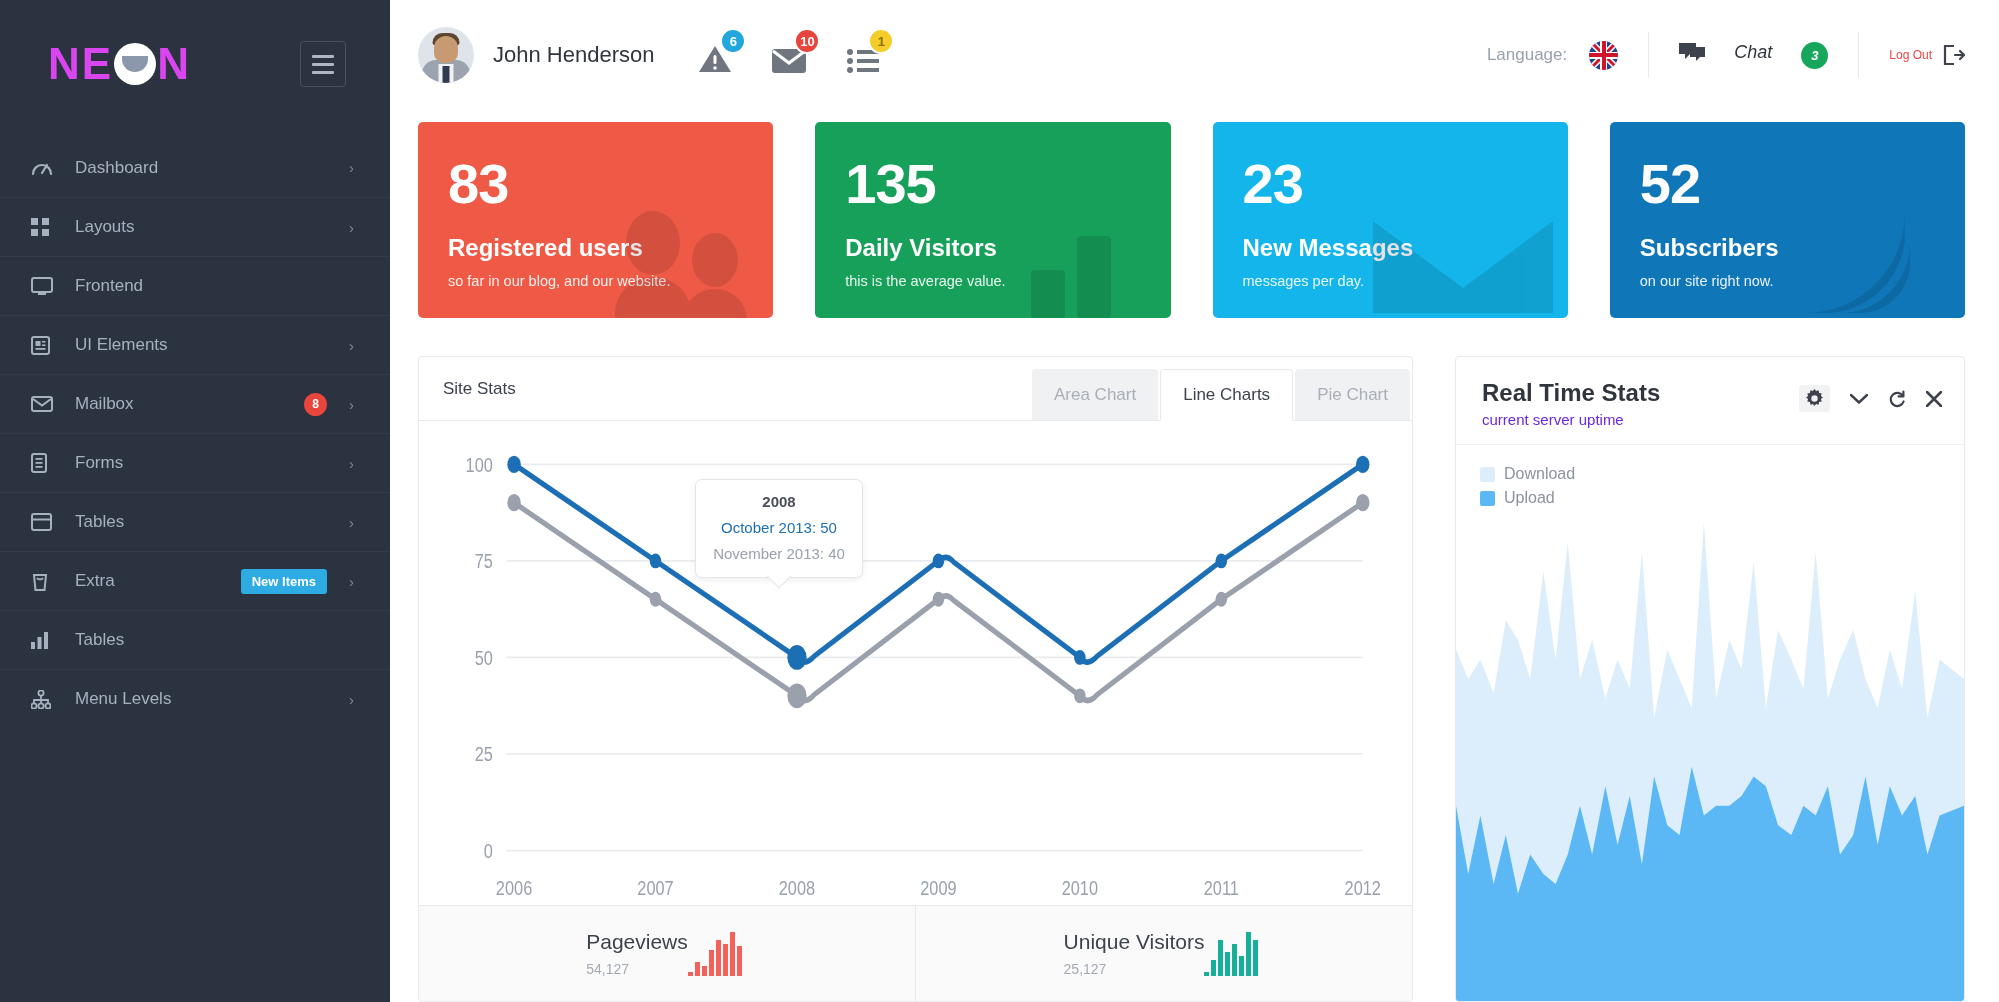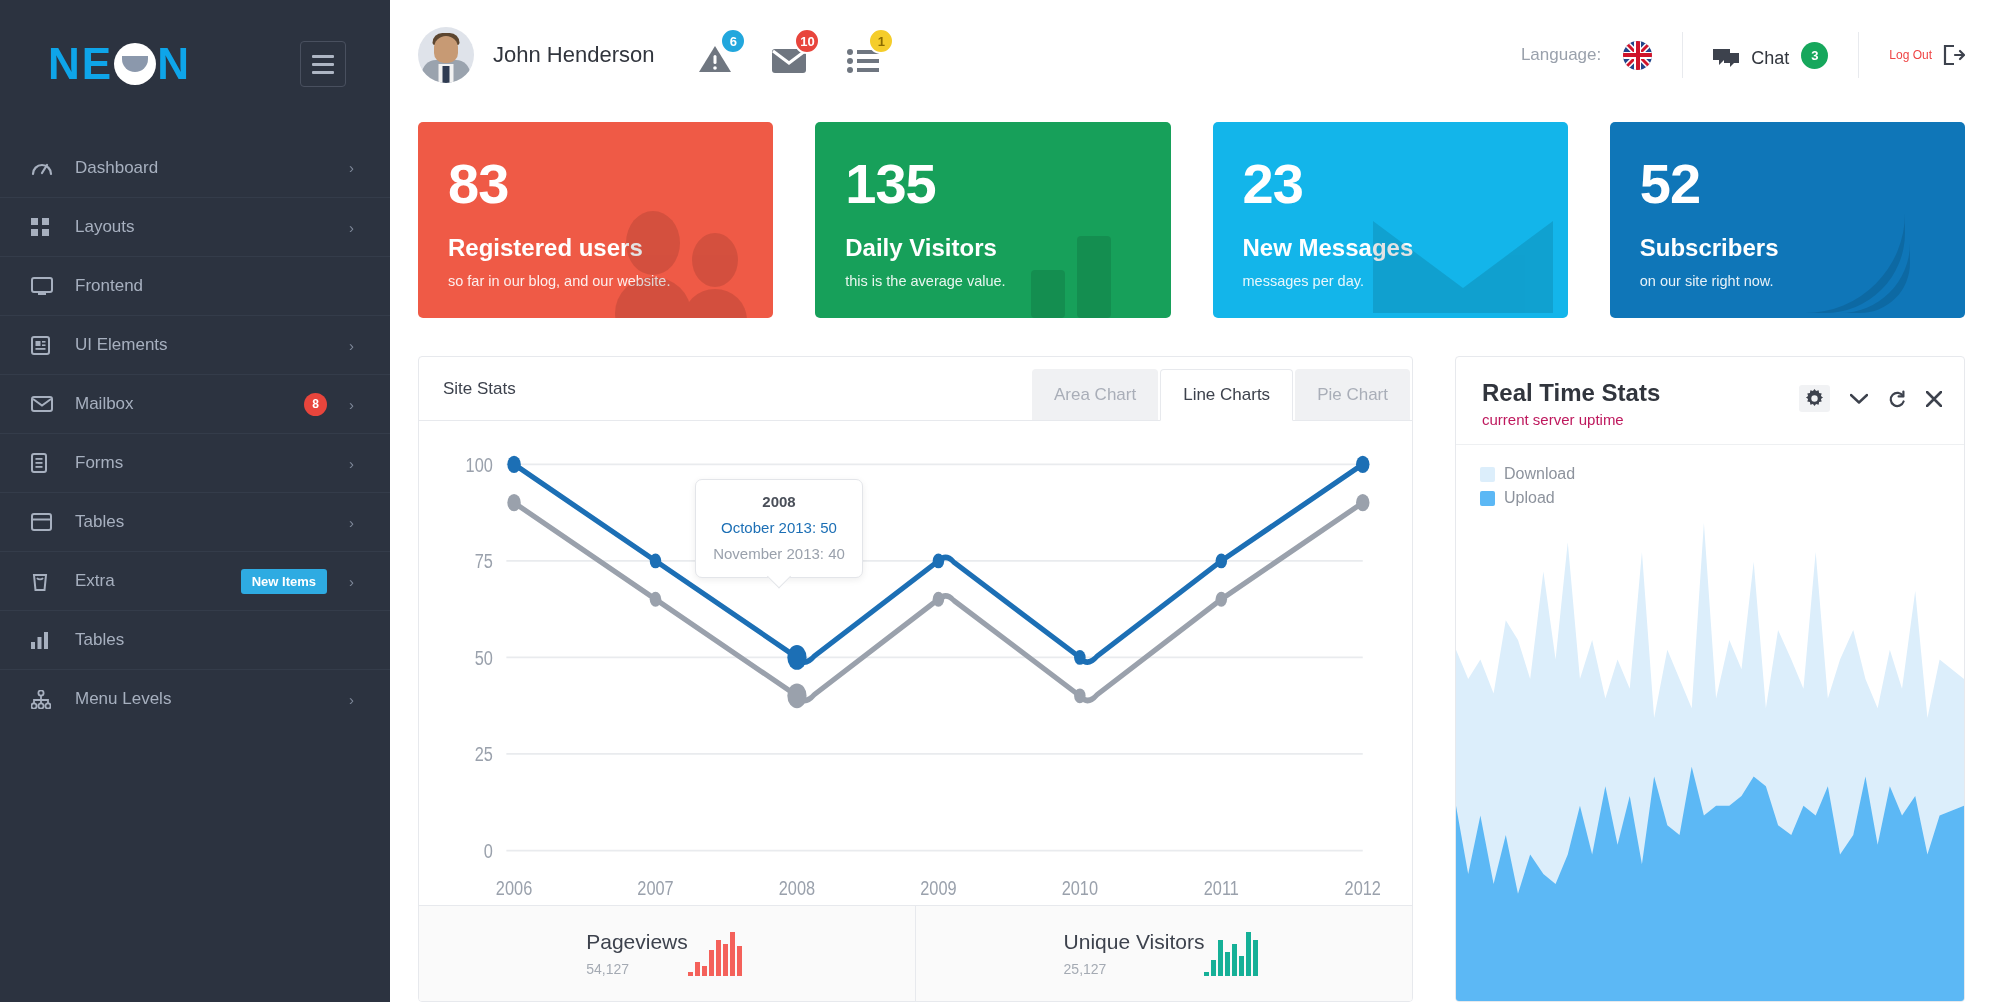--- a/index.html
+++ b/index.html
@@ -14,21 +14,21 @@
   .sidebar {
     width: 390px; flex: 0 0 390px; background: #2c3340;
     height: 1002px; overflow: hidden;
   }
   .sidebar-top {
     height: 128px; display: flex; align-items: center;
     justify-content: space-between; padding: 0 44px 0 48px;
   }
   .logo { display: flex; align-items: center; }
   .logo-text {
-    color: #0ea5e9; font-size: 44px; font-weight: 700;
+    color: #d946ef; font-size: 44px; font-weight: 700;
     letter-spacing: 2px;
   }
   .logo-o {
     display: inline-block; width: 42px; height: 42px; border-radius: 50%;
     background: #ffffff; position: relative; vertical-align: -6px;
     margin: 0 1px;
   }
   .logo-o::after {
     content: ""; position: absolute; left: 8px; top: 13px;
     width: 26px; height: 16px; border-radius: 0 0 18px 18px;
@@ -137,21 +137,21 @@
     background: #cf142b;
   }
   .flag .d1b { transform: translate(-50%,-50%) rotate(45deg); }
   .flag .d2b { transform: translate(-50%,-50%) rotate(-45deg); }
   .flag .hbar { position: absolute; left: 0; top: 11px; width: 100%; height: 7px; background: #fff; }
   .flag .vbar { position: absolute; top: 0; left: 11px; width: 7px; height: 100%; background: #fff; }
   .flag .hbar2 { position: absolute; left: 0; top: 12.5px; width: 100%; height: 4px; background: #cf142b; }
   .flag .vbar2 { position: absolute; top: 0; left: 12.5px; width: 4px; height: 100%; background: #cf142b; }
 
   .divider-v { width: 1px; height: 46px; background: #e8eaee; }
-  .chat-group { display: flex; align-items: flex-end; gap: 12px; padding: 0 30px; cursor: pointer; }
+  .chat-group { display: flex; align-items: flex-start; gap: 29px; padding: 0 30px; cursor: pointer; font-style: italic; }
   .chat-label { font-size: 18px; color: #31353d; }
   .chat-badge {
     background: #16a75c; color: #fff; font-size: 13px; font-weight: 700;
     min-width: 27px; height: 27px; border-radius: 14px;
     display: flex; align-items: center; justify-content: center; padding: 0 6px;
   }
   .logout-group { display: flex; align-items: center; gap: 11px; padding-left: 30px; cursor: pointer; }
   .logout-label { font-size: 12px; color: #ef4444; }
 
   
@@ -214,21 +214,21 @@
   .foot-val { font-size: 14px; color: #a4aab3; margin-top: 7px; }
 
   
   .panel-right {
     width: 510px; flex: 0 0 510px; border: 1px solid #e7e9ed; border-radius: 4px;
     background: #fff; display: flex; flex-direction: column; overflow: hidden;
   }
   .rt-head { padding: 22px 22px 16px 26px; display: flex; align-items: flex-start;
              border-bottom: 1px solid #eef0f2; }
   .rt-title { font-size: 24px; font-weight: 700; color: #31353d; }
-  .rt-sub { font-size: 15px; color: #be185d; margin-top: 4px; }
+  .rt-sub { font-size: 15px; color: #6d28d9; margin-top: 4px; }
   .rt-actions { margin-left: auto; display: flex; align-items: center; gap: 20px; padding-top: 6px; }
   .rt-act { cursor: pointer; color: #3d424d; display: flex; align-items: center; }
   .rt-act.boxed { background: #f1f2f4; border-radius: 3px; padding: 4px 6px; }
 
   .rt-legend { padding: 20px 0 0 24px; }
   .legend-row { display: flex; align-items: center; gap: 9px; margin-bottom: 6px; }
   .legend-sw { width: 15px; height: 15px; border-radius: 2px; }
   .legend-txt { font-size: 16px; color: #8d939d; }
 
   .rt-chart { flex: 1 1 auto; position: relative; min-height: 0; }

